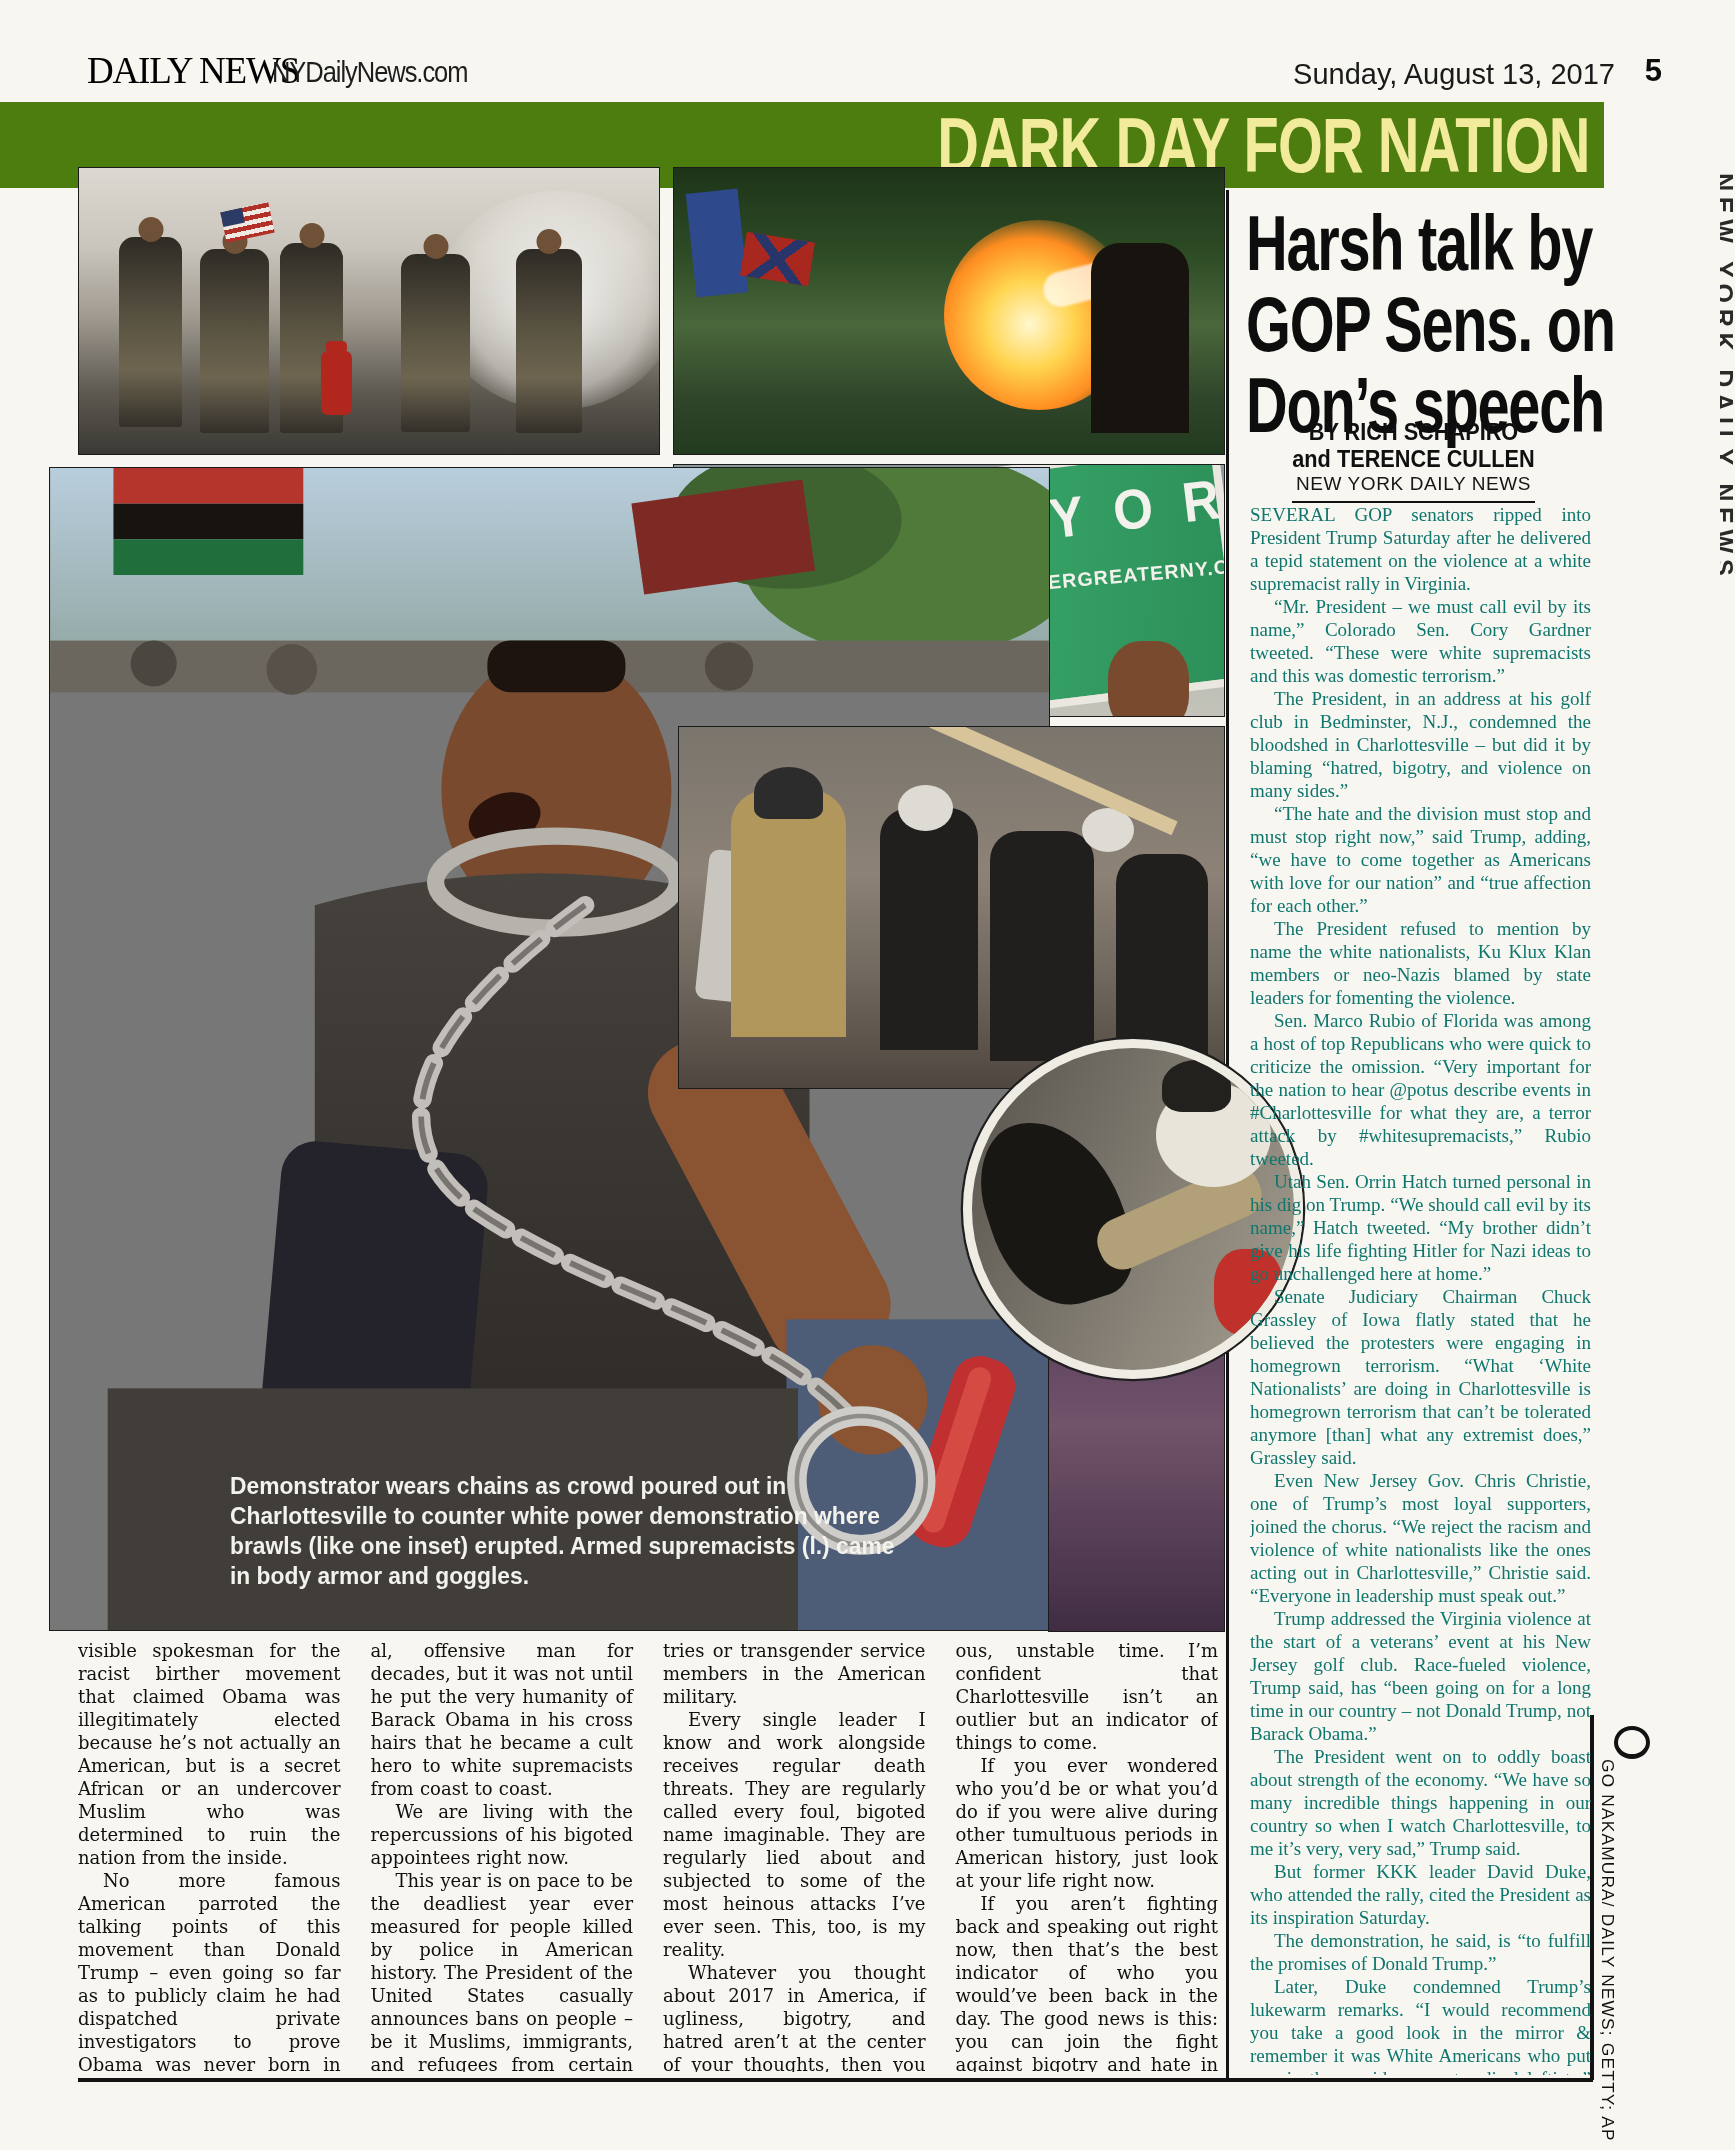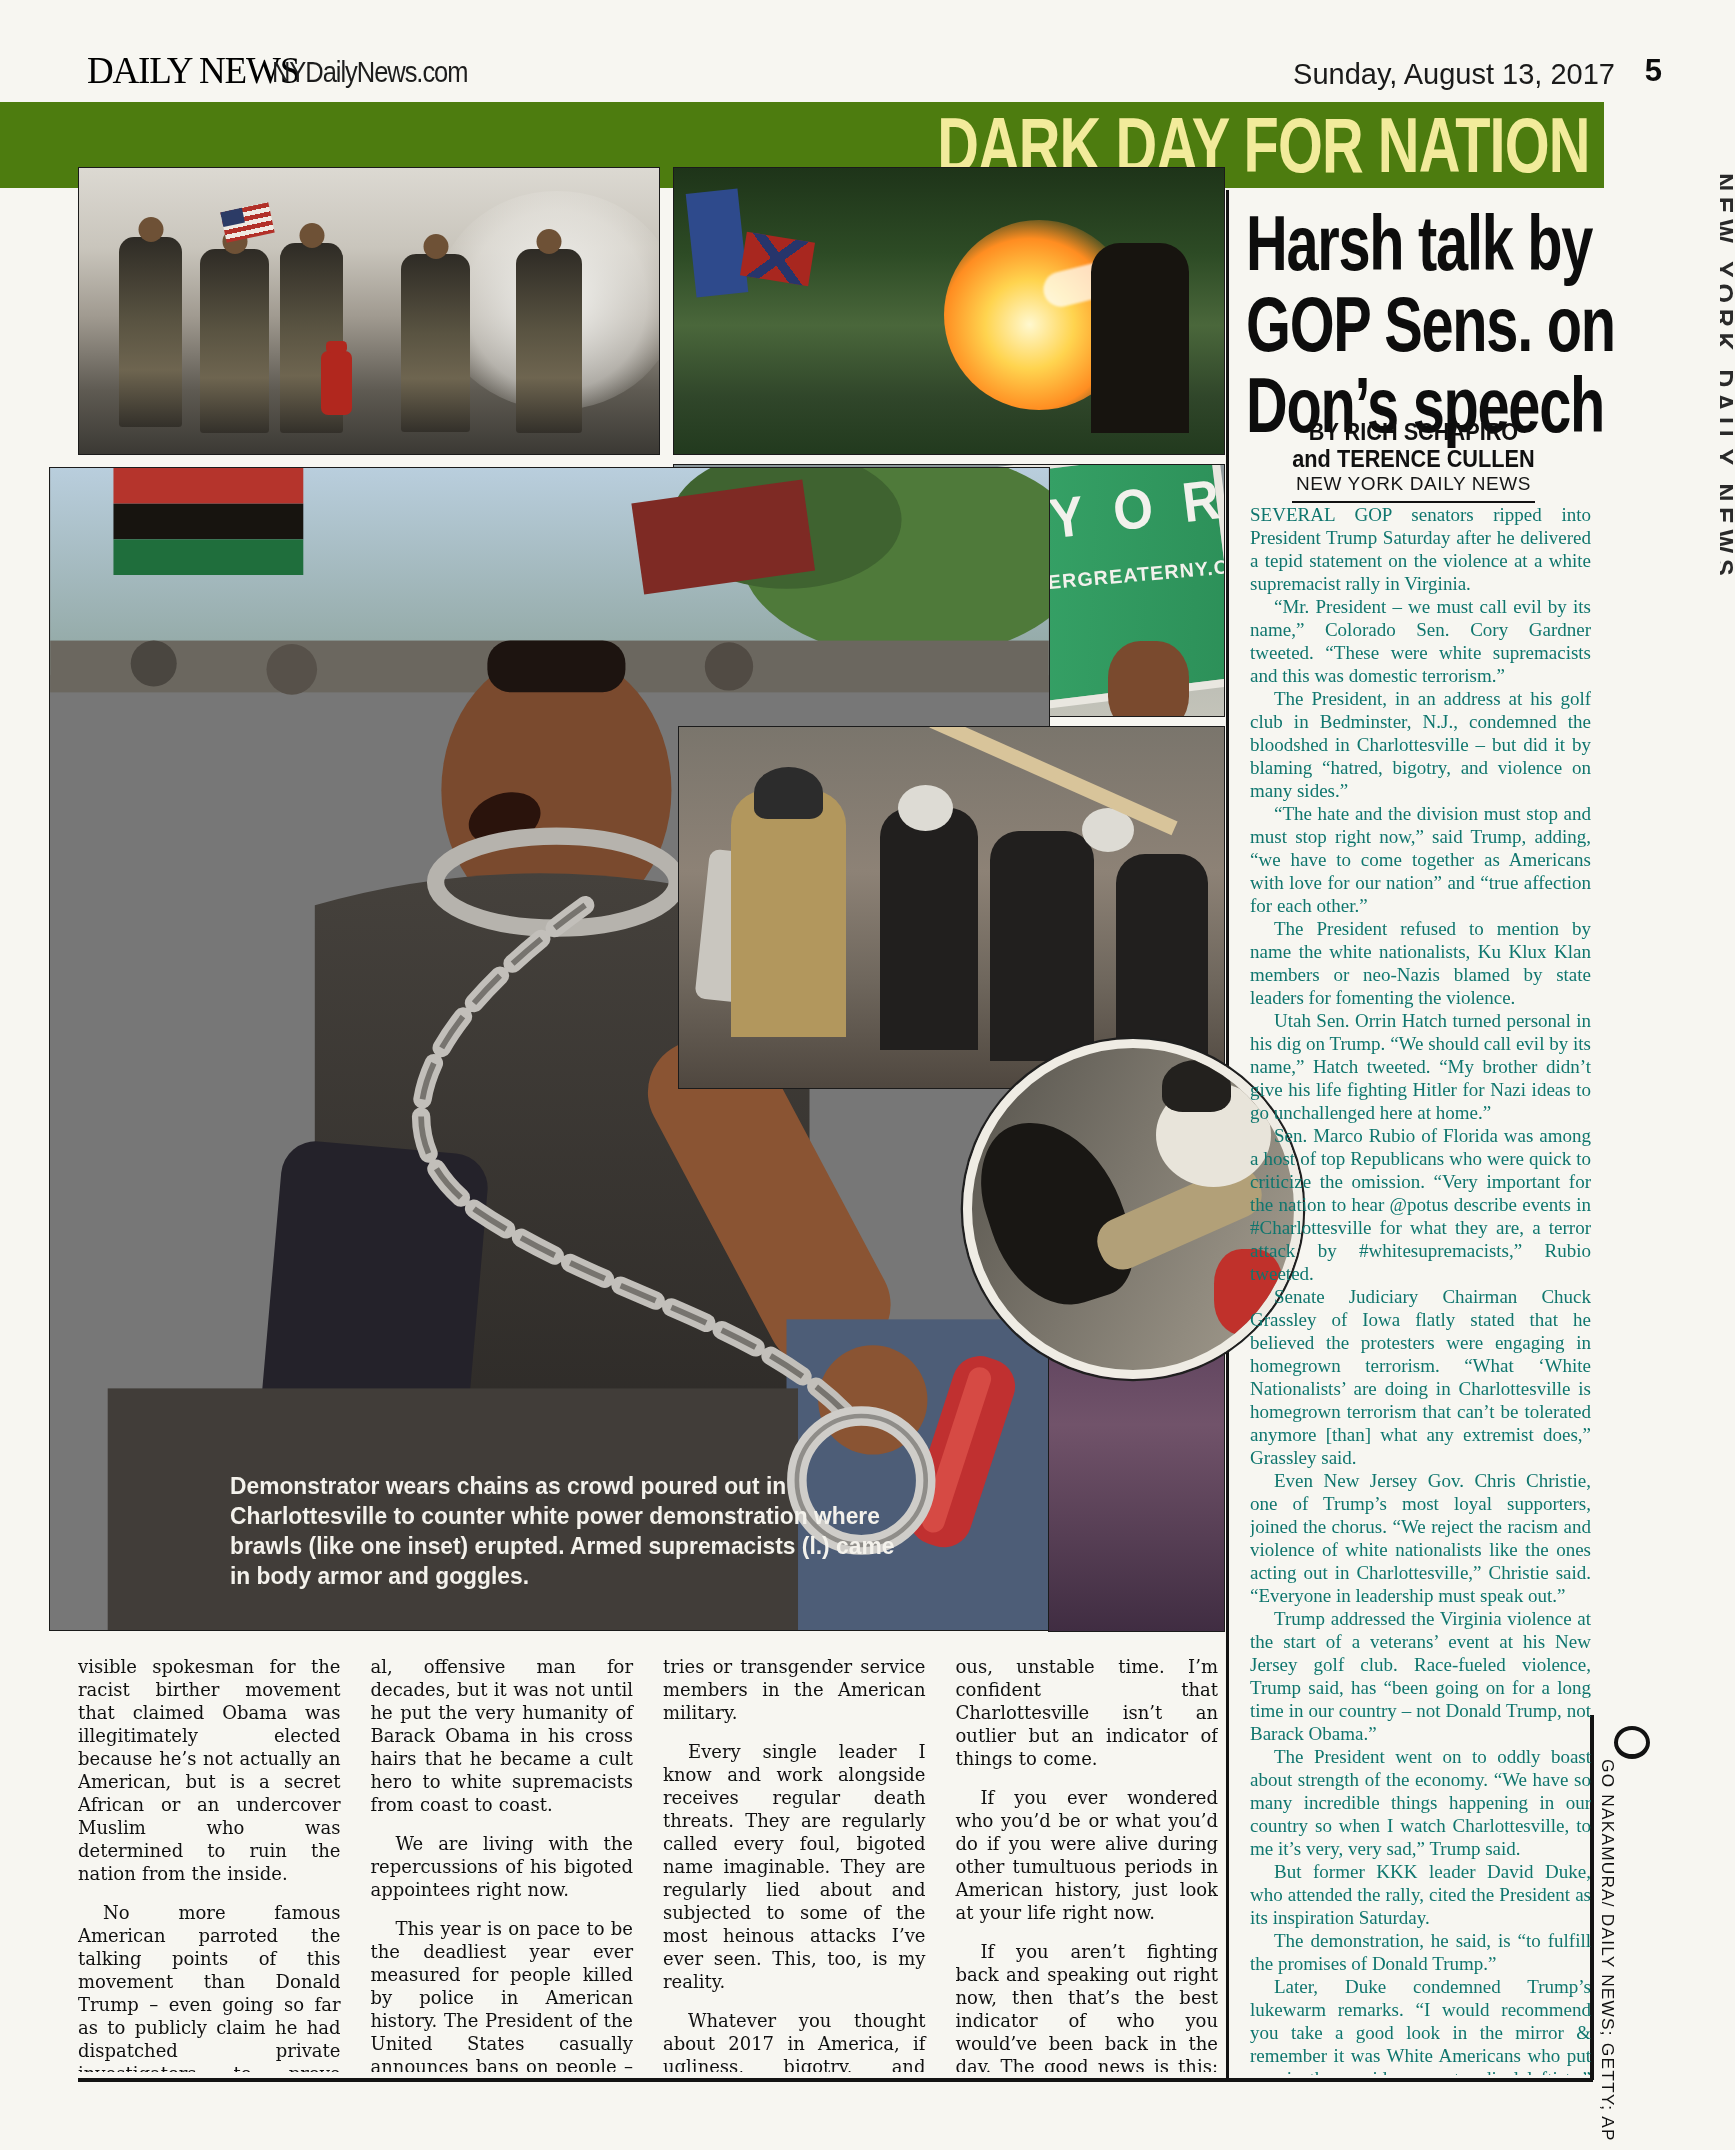--- a/index.html
+++ b/index.html
@@ -101,21 +101,21 @@
      font-family:"Liberation Sans",sans-serif;font-size:19px;letter-spacing:0.6px;color:#161616;}
   #lead-credit span{display:inline-block;border-bottom:2.3px solid #111;padding:0 3.5px 5.8px;}
   #lead-paragraphs{position:absolute;left:1250px;top:503px;width:341px;height:1572px;overflow:hidden;
      font-family:"Liberation Serif",serif;font-size:19px;line-height:23px;text-align:justify;color:#0f766e;}
   #lead-paragraphs .para{text-indent:24px;}
   #lead-paragraphs .para.first{text-indent:0;}
   
   #opinion{position:absolute;left:78px;top:1639px;width:1140px;height:433px;display:flex;gap:30px;overflow:hidden;}
   .ocol{flex:1;font-family:"DejaVu Serif",serif;font-size:18px;line-height:23px;text-align:justify;
      color:#101010;word-spacing:0.6px;}
-  .ocol .bpara{text-indent:25px;margin-top:16px;}
+  .ocol .bpara{text-indent:25px;}
   .ocol .bpara.cont{text-indent:0;}
   
   #photo-credit-vertical{position:absolute;left:1597px;top:1759px;height:311px;
      writing-mode:vertical-rl;font-family:"Liberation Sans",sans-serif;font-size:17.3px;
      letter-spacing:1.2px;color:#111;white-space:nowrap;}
   #ring-mark{position:absolute;left:1614px;top:1726px;width:28px;height:24px;border-radius:50%;
      border:4px solid #121212;background:#f7f6f1;border-bottom-width:5.8px;}
   #edge-fragment{position:absolute;left:1720px;top:173px;width:12.7px;height:426px;overflow:hidden;}
   #edge-fragment div{writing-mode:vertical-rl;font-family:"Liberation Sans",sans-serif;font-weight:bold;
      font-size:25px;letter-spacing:5.8px;color:#2a2a2a;transform:translateX(-11.5px);white-space:nowrap;}
@@ -242,22 +242,22 @@
   </div>
   <div id="lead-credit">
     <span>NEW YORK DAILY NEWS</span>
   </div>
   <div id="lead-paragraphs">
       <div class="para first">SEVERAL GOP senators ripped into President Trump Saturday after he delivered a tepid statement on the violence at a white supremacist rally in Virginia.</div>
       <div class="para">“Mr. President – we must call evil by its name,” Colorado Sen. Cory Gardner tweeted. “These were white supremacists and this was domestic terrorism.”</div>
       <div class="para">The President, in an address at his golf club in Bedminster, N.J., condemned the bloodshed in Charlottesville – but did it by blaming “hatred, bigotry, and violence on many sides.”</div>
       <div class="para">“The hate and the division must stop and must stop right now,” said Trump, adding, “we have to come together as Americans with love for our nation” and “true affection for each other.”</div>
       <div class="para">The President refused to mention by name the white nationalists, Ku Klux Klan members or neo-Nazis blamed by state leaders for fomenting the violence.</div>
+      <div class="para">Sen. Marco Rubio of Florida was among a host of top Republicans who were quick to criticize the omission. “Very important for the nation to hear @potus describe events in #Charlottesville for what they are, a terror attack by #whitesupremacists,” Rubio tweeted.</div>
       <div class="para">Utah Sen. Orrin Hatch turned personal in his dig on Trump. “We should call evil by its name,” Hatch tweeted. “My brother didn’t give his life fighting Hitler for Nazi ideas to go unchallenged here at home.”</div>
-      <div class="para">Sen. Marco Rubio of Florida was among a host of top Republicans who were quick to criticize the omission. “Very important for the nation to hear @potus describe events in #Charlottesville for what they are, a terror attack by #whitesupremacists,” Rubio tweeted.</div>
       <div class="para">Senate Judiciary Chairman Chuck Grassley of Iowa flatly stated that he believed the protesters were engaging in homegrown terrorism. “What ‘White Nationalists’ are doing in Charlottesville is homegrown terrorism that can’t be tolerated anymore [than] what any extremist does,” Grassley said.</div>
       <div class="para">Even New Jersey Gov. Chris Christie, one of Trump’s most loyal supporters, joined the chorus. “We reject the racism and violence of white nationalists like the ones acting out in Charlottesville,” Christie said. “Everyone in leadership must speak out.”</div>
       <div class="para">Trump addressed the Virginia violence at the start of a veterans’ event at his New Jersey golf club. Race-fueled violence, Trump said, has “been going on for a long time in our country – not Donald Trump, not Barack Obama.”</div>
       <div class="para">The President went on to oddly boast about strength of the economy. “We have so many incredible things happening in our country so when I watch Charlottesville, to me it’s very, very sad,” Trump said.</div>
       <div class="para">But former KKK leader David Duke, who attended the rally, cited the President as its inspiration Saturday.</div>
       <div class="para">The demonstration, he said, is “to fulfill the promises of Donald Trump.”</div>
       <div class="para">Later, Duke condemned Trump’s lukewarm remarks. “I would recommend you take a good look in the mirror &amp; remember it was White Americans who put you in the presidency, not radical leftists,” Duke tweeted.</div>
     </div>
 
   <div id="opinion">

